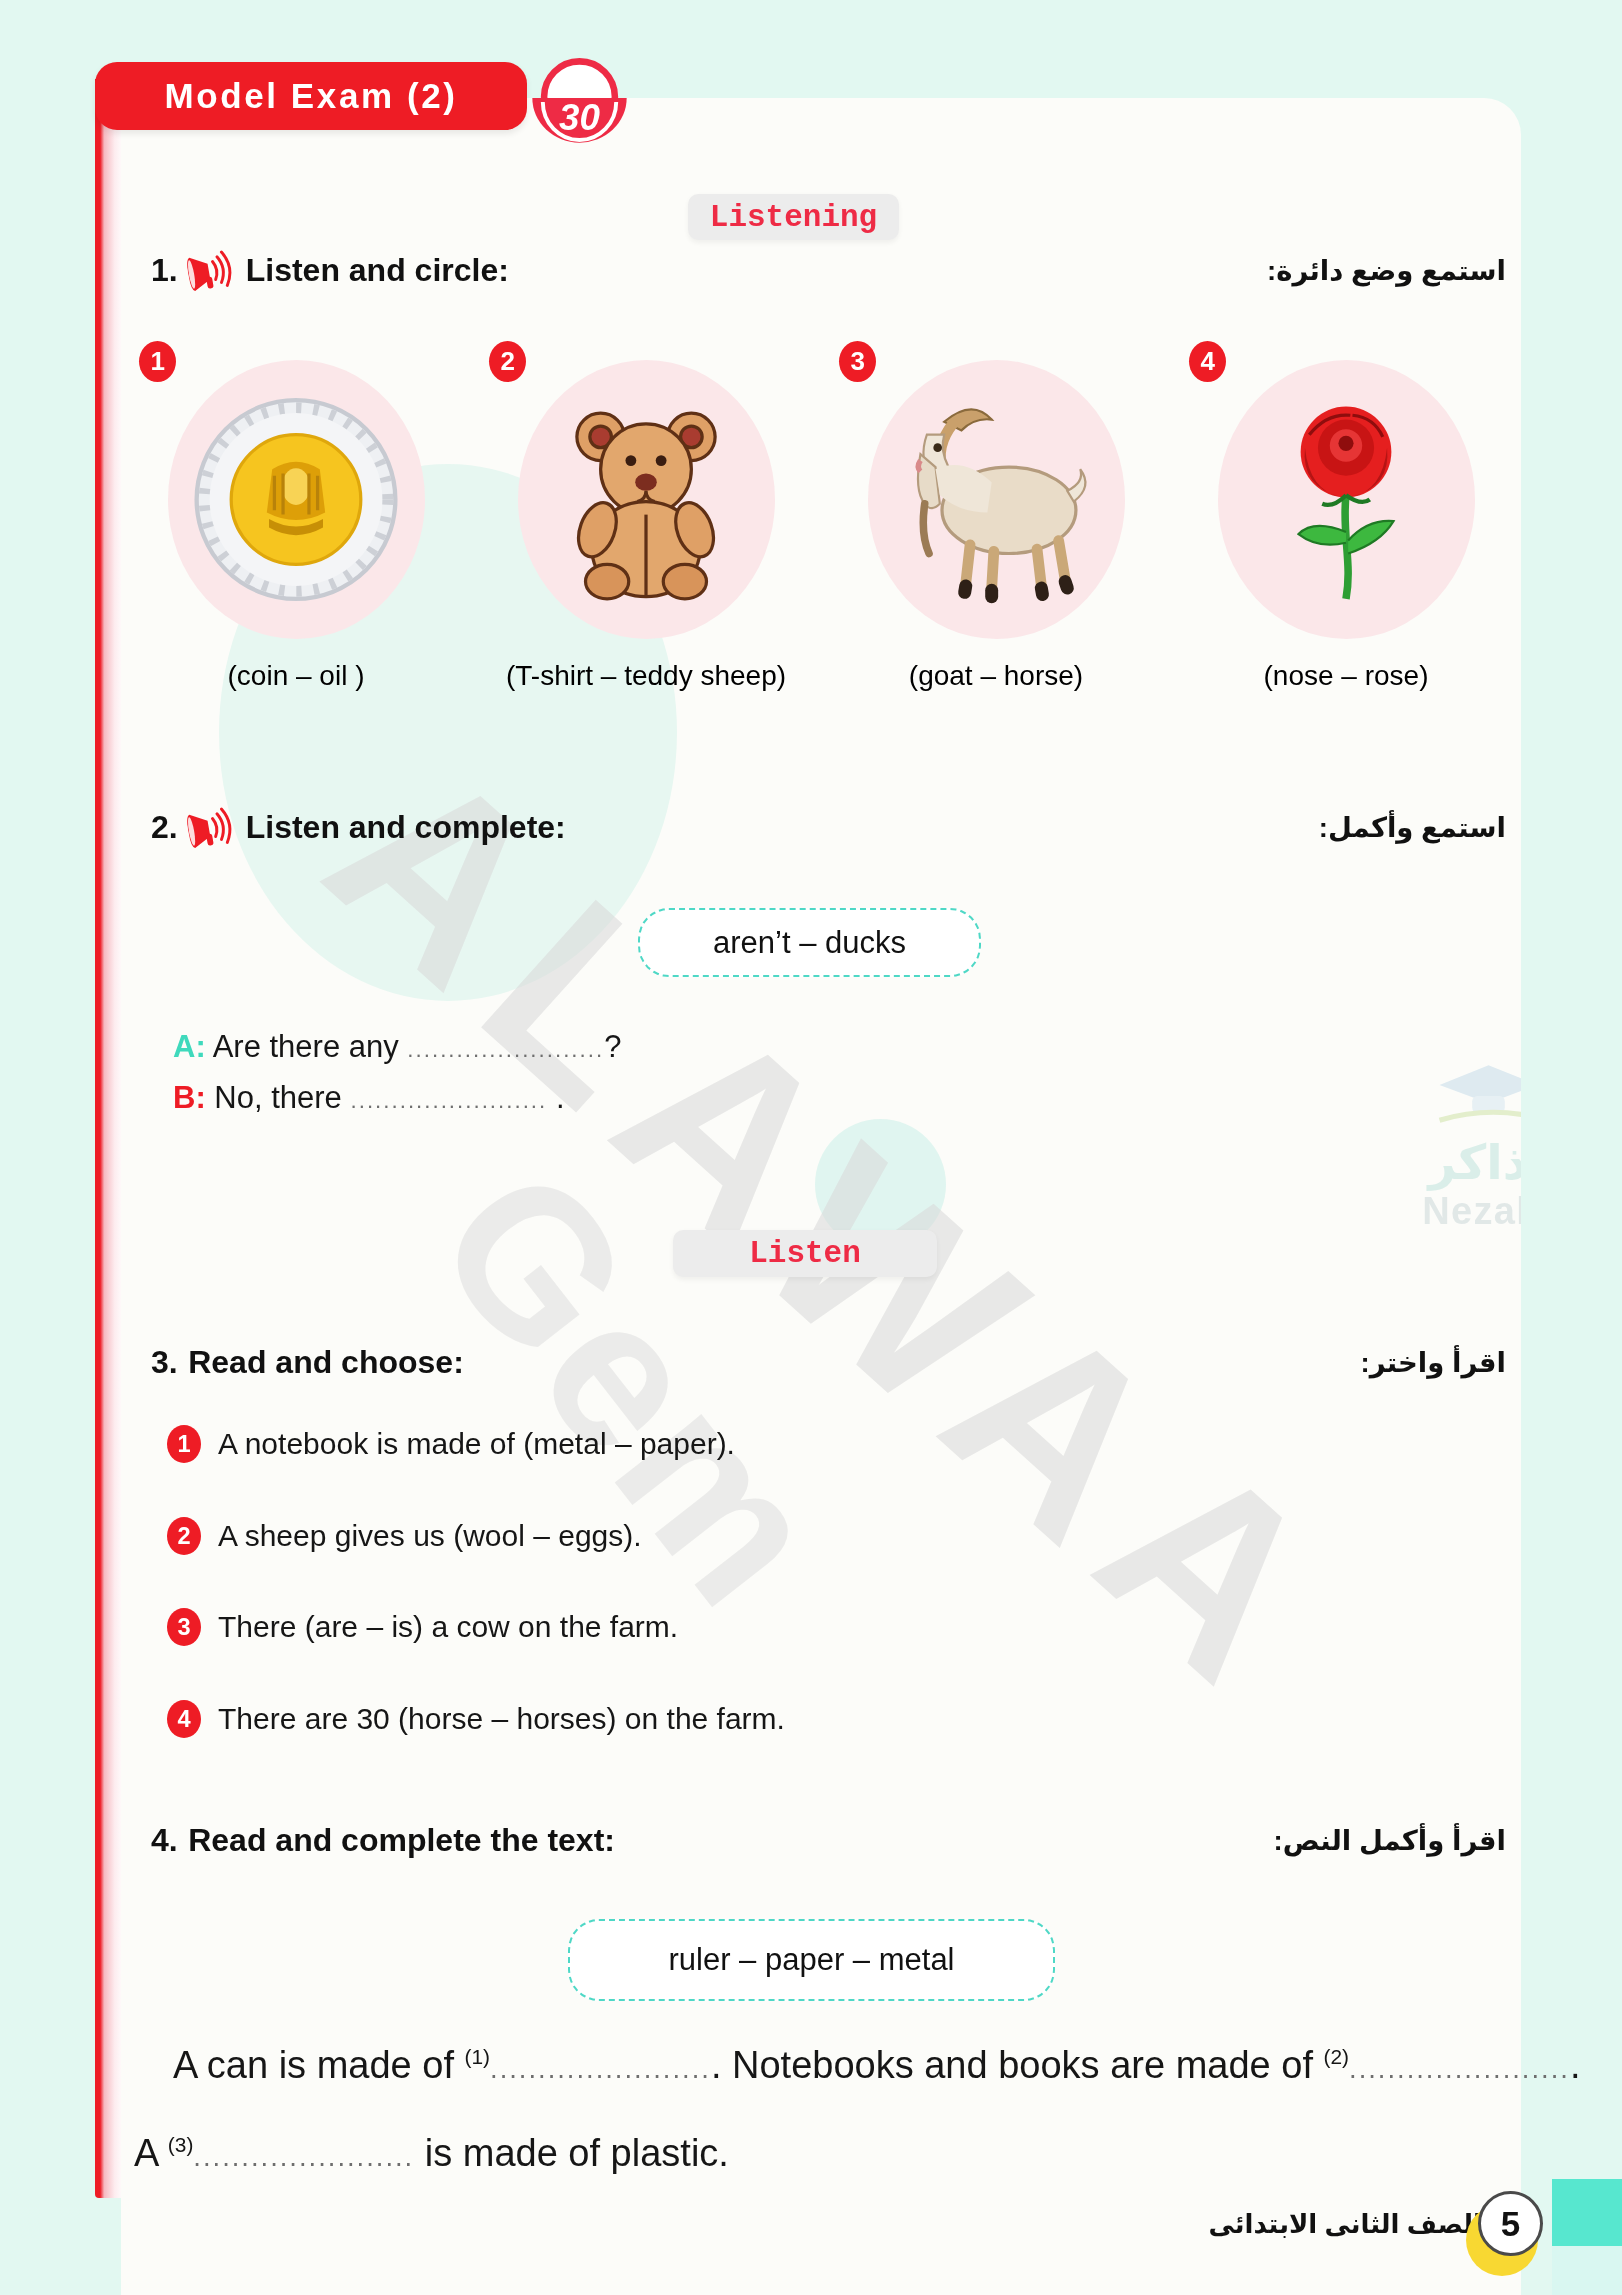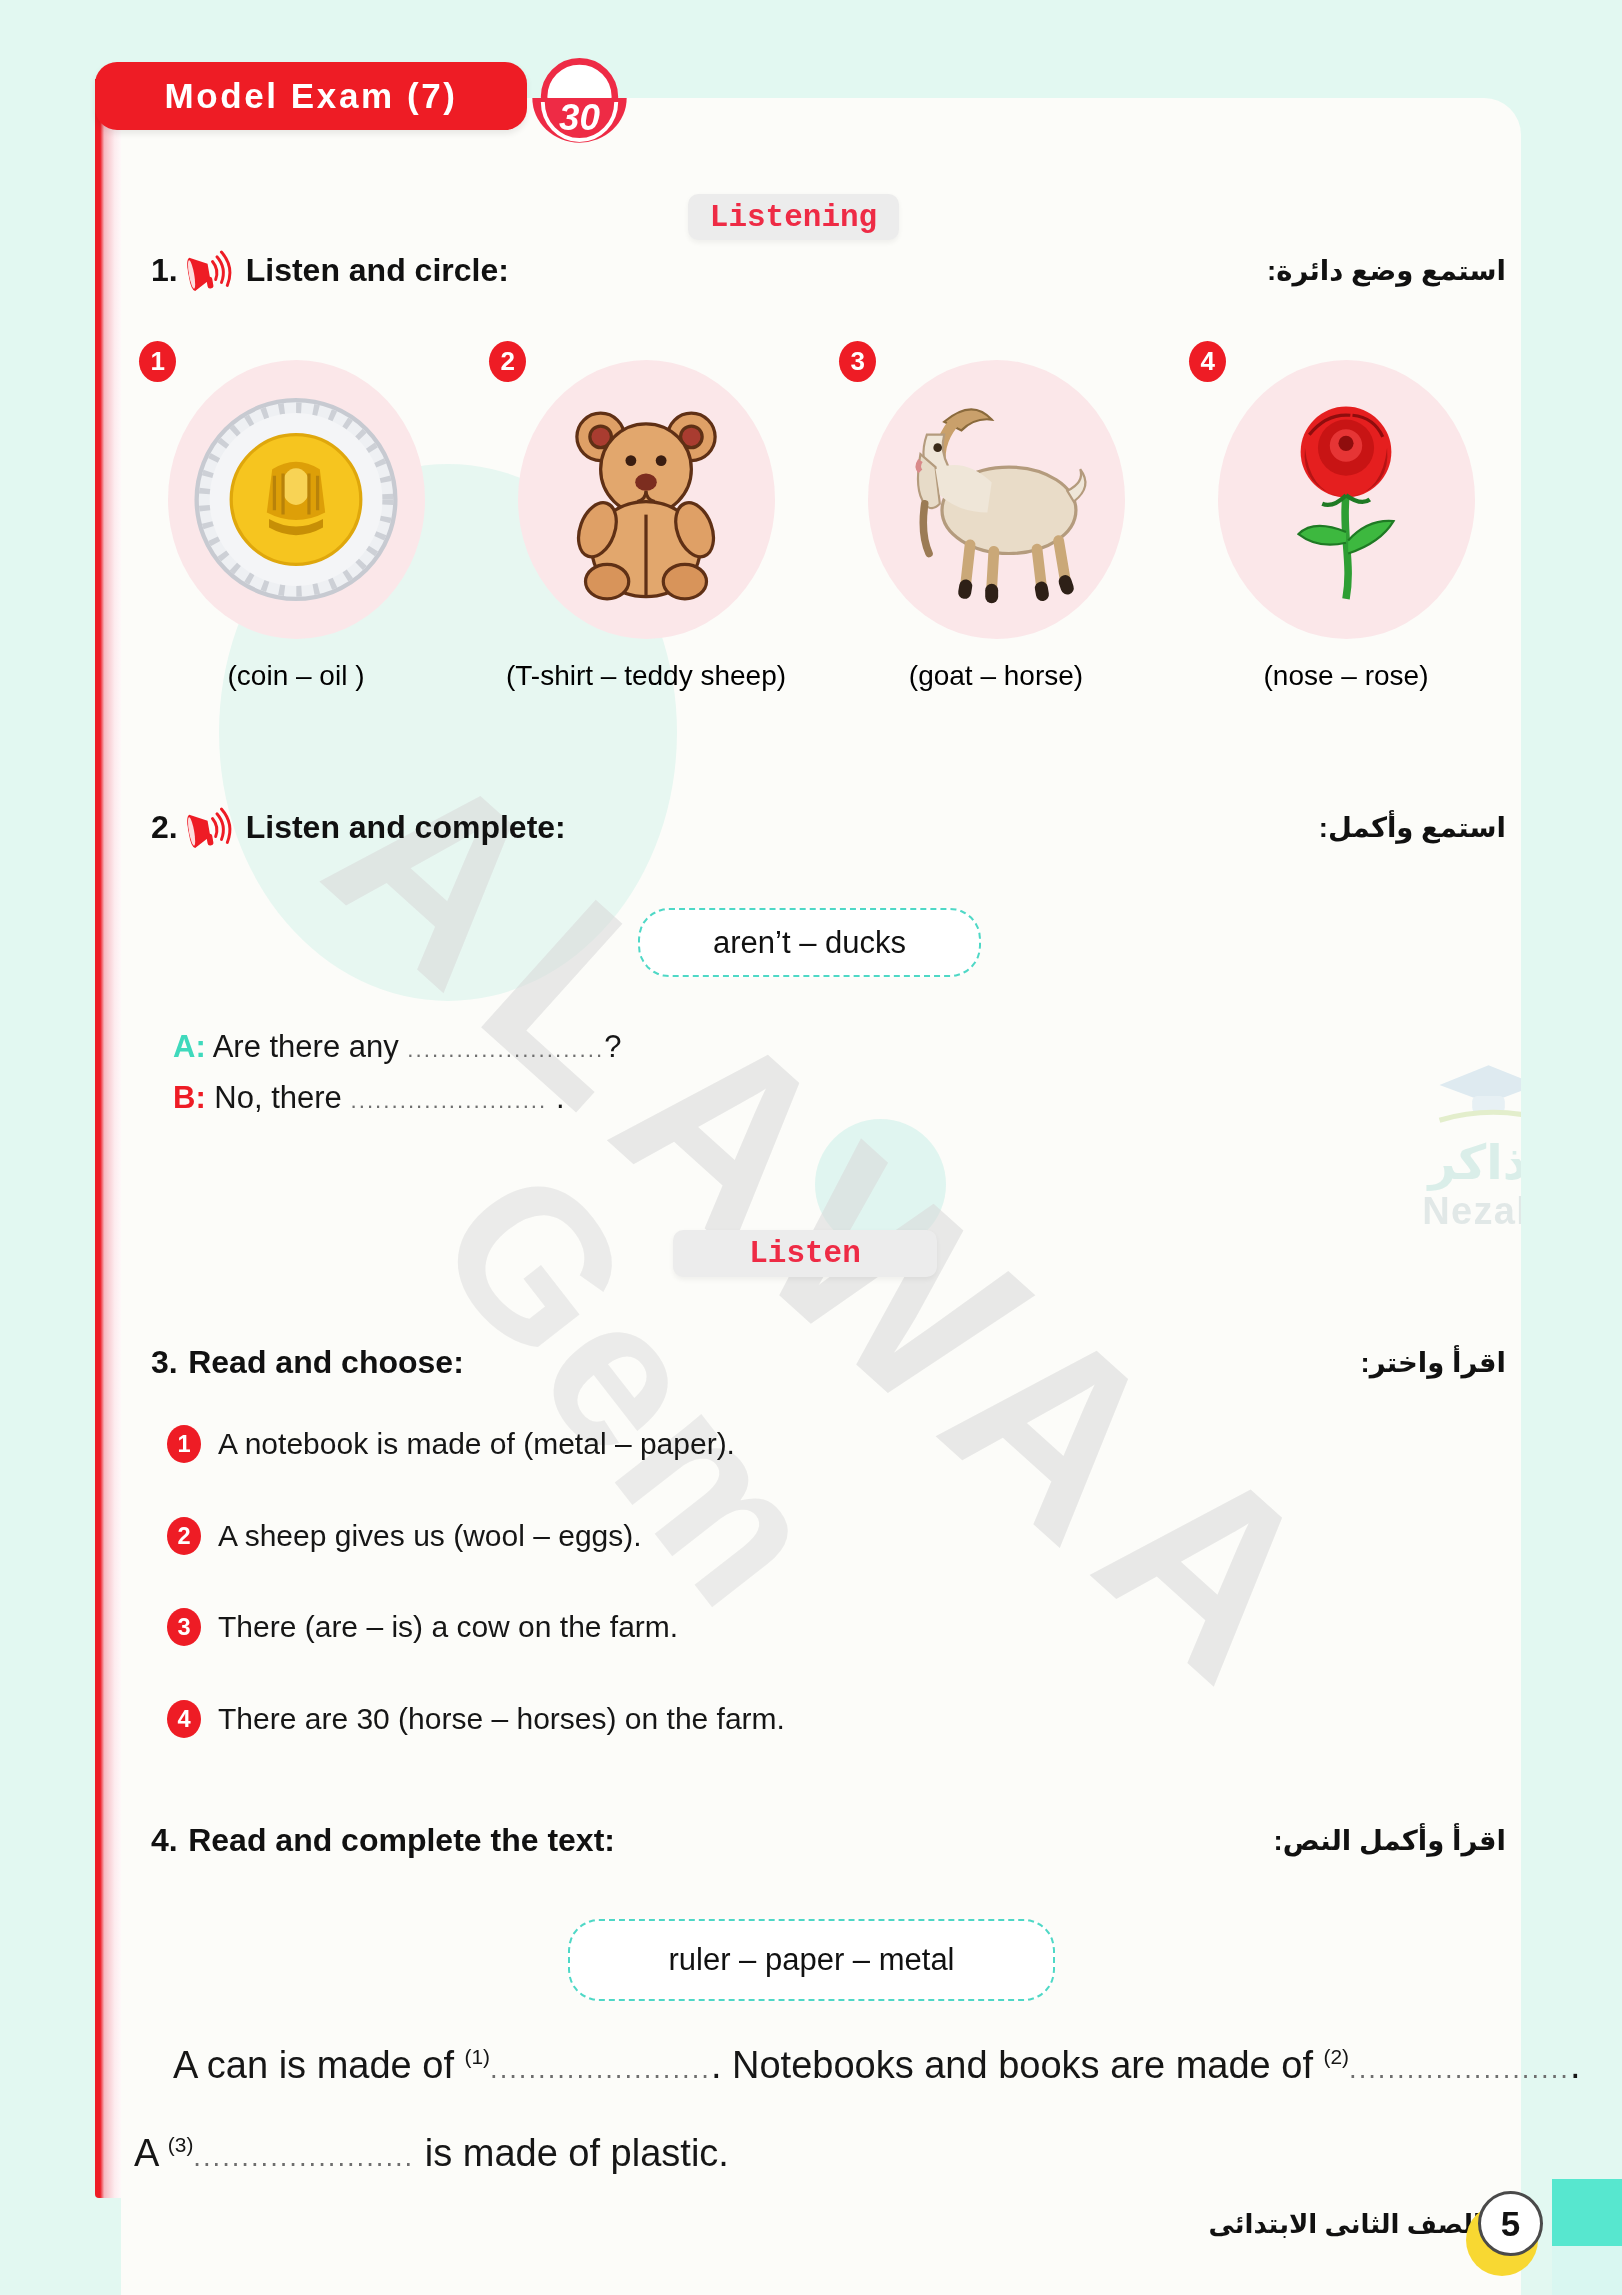--- a/index.html
+++ b/index.html
@@ -114,21 +114,21 @@
         <polygon points="85,8 160,38 85,66 10,38" fill="#c6dcea"></polygon>
         <rect x="60" y="55" width="50" height="26" rx="8" fill="#d7e7f0"></rect>
         <path d="M10 92 Q85 70 160 88" stroke="#cfe3a8" stroke-width="8" fill="none"></path>
       </svg>
       <div class="ar">نذاكر</div>
       <div class="en">Nezakr</div>
     </div>
   </div>
 
   <div class="tab">
-    <span>Model Exam (7)</span>
+    <span>Model Exam (2)</span>
   </div>
 
   <svg class="badge30" viewBox="0 0 148 140">
     <circle cx="74" cy="62" r="54" fill="#ffffff" stroke="#ee2b45" stroke-width="10"></circle>
     <path d="M2 64 A72 68 0 0 0 146 64 Z" fill="#ee2b45"></path>
     <path d="M18 70 A56 58 0 0 0 130 70" stroke="#ffffff" stroke-width="6" fill="none"></path>
     <text x="74" y="112" text-anchor="middle" font-size="56" font-weight="bold" font-style="italic" fill="#ffffff" font-family="Liberation Sans, DejaVu Sans, sans-serif">30</text>
   </svg>
 
   <div class="content">

